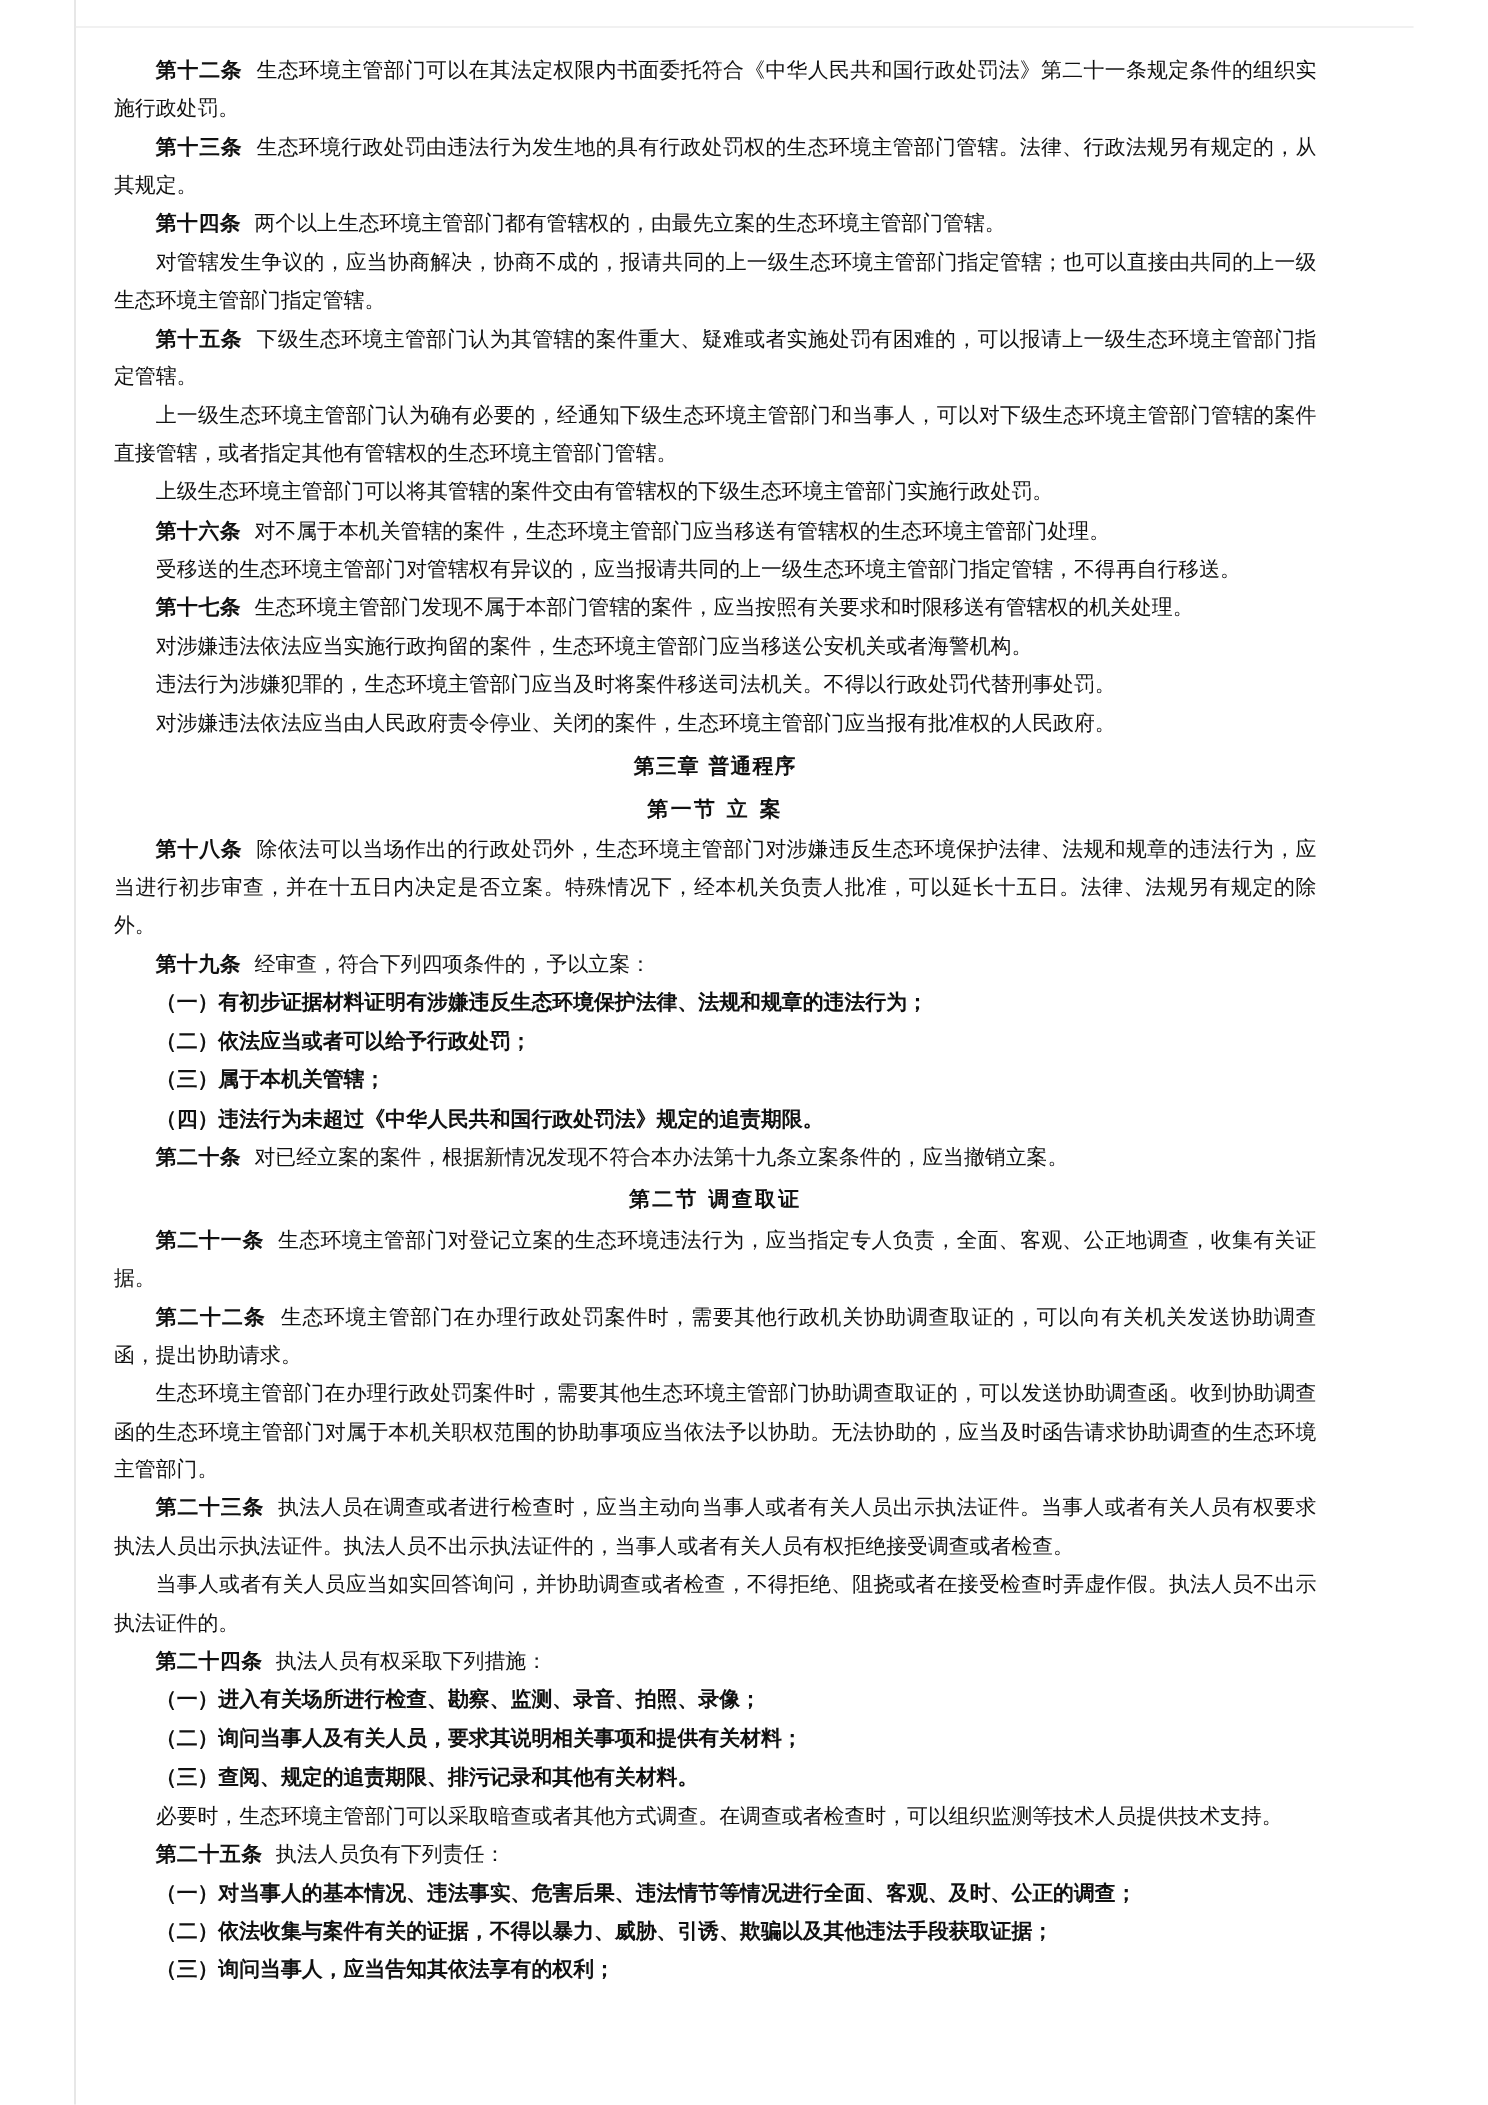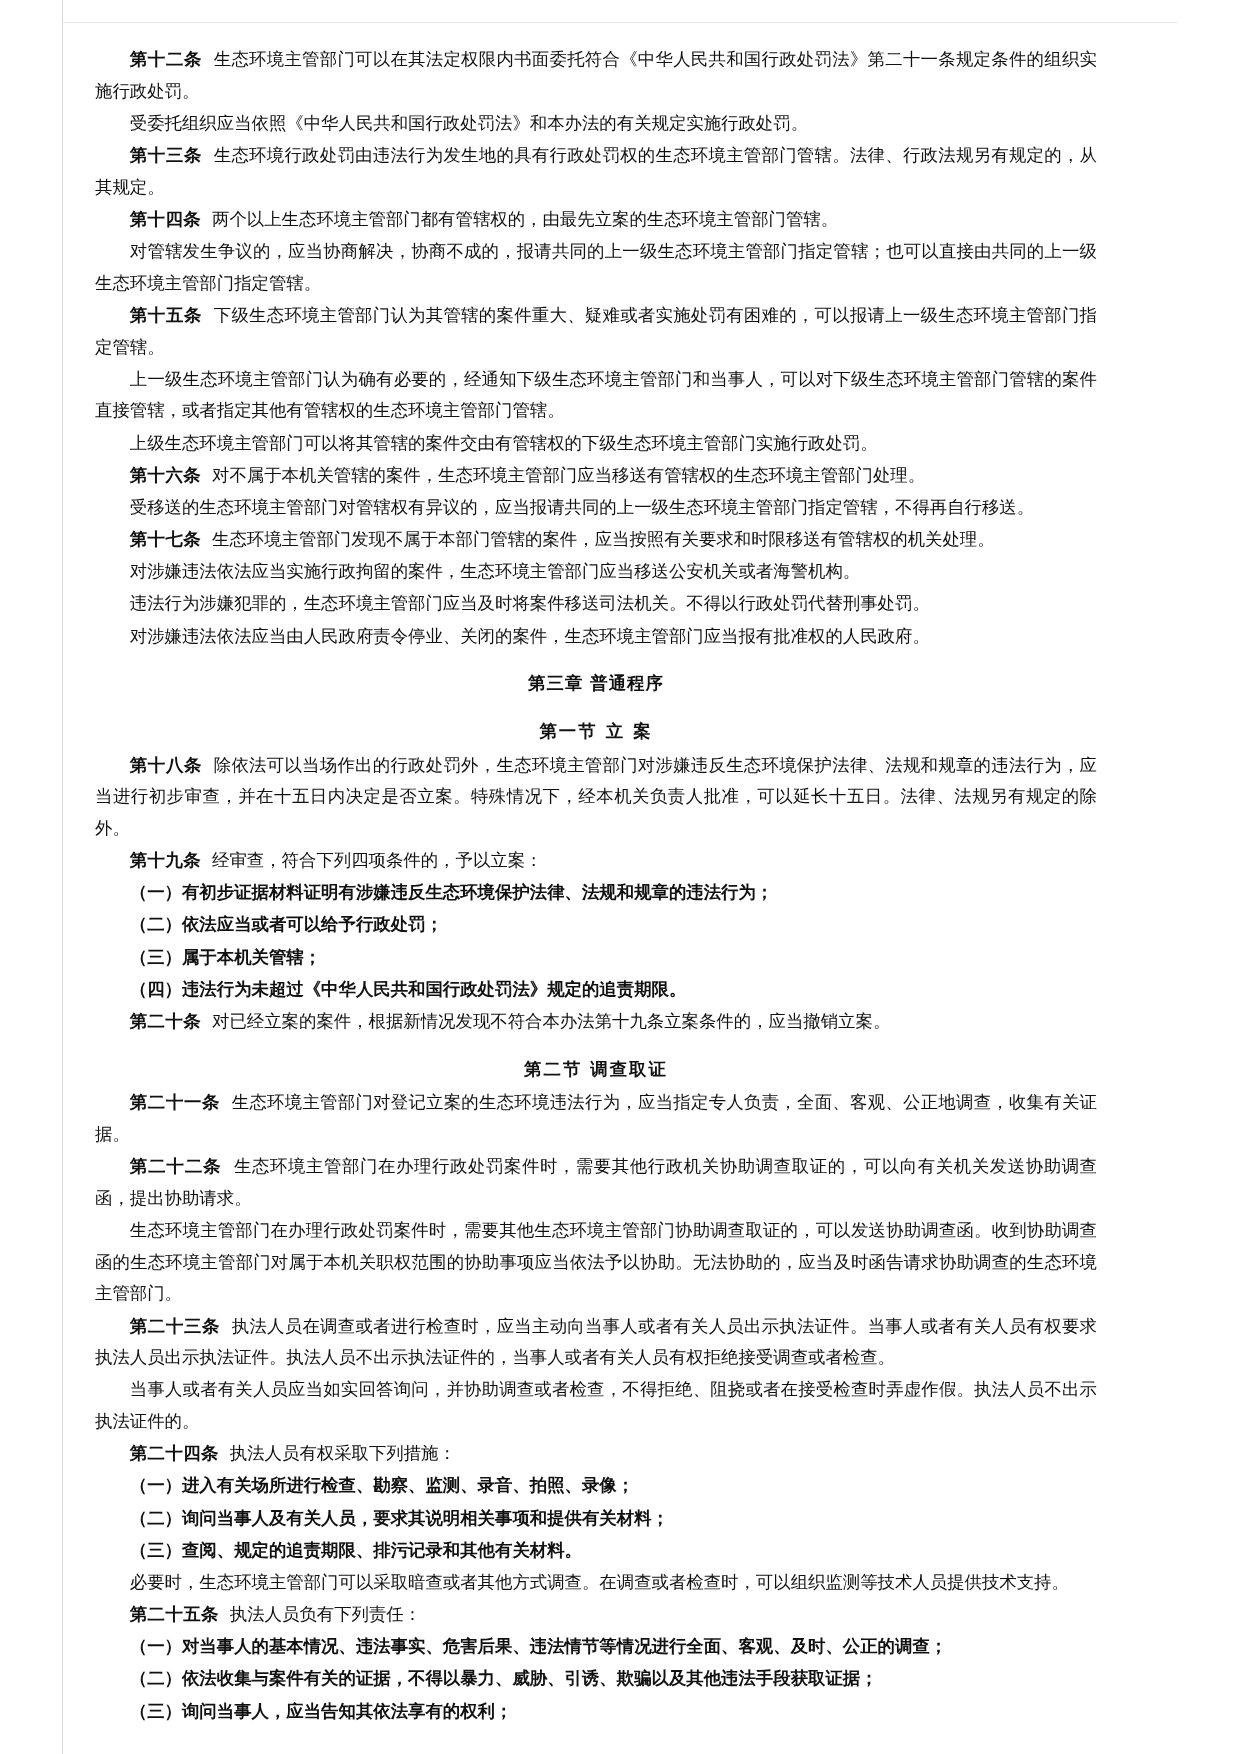--- a/index.html
+++ b/index.html
@@ -51,21 +51,21 @@
     text-indent: 2em;
   }
   .art-no {
     font-weight: 700;
     letter-spacing: 0.4px;
   }
   .center {
     text-align: center;
     text-indent: 0;
     font-weight: 700;
-    margin-top: 16px;
+    margin-top: 4px;
     margin-bottom: 2px;
     letter-spacing: 1px;
   }
   .center.sub {
     font-weight: 700;
     letter-spacing: 2px;
   }
   .item {
     text-indent: 2em;
     font-weight: bold;
@@ -75,21 +75,20 @@
 <body>
 
 <div class="page">
   <div class="edge-left"></div>
   <div class="edge-top"></div>
 
   <div class="content">
 
     <p class="indent"><span class="art-no">第十二条</span>&nbsp;&nbsp;<span>生态环境主管部门可以在其法定权限内书面委托符合《中华人民共和国行政处罚法》第二十一条规定条件的组织实施行政处罚。</span></p>
 
-    <p class="indent">受委托组织应当依照《中华人民共和国行政处罚法》和本办法的有关规定实施行政处罚。</p>
 
     <p class="indent"><span class="art-no">第十三条</span>&nbsp;&nbsp;<span>生态环境行政处罚由违法行为发生地的具有行政处罚权的生态环境主管部门管辖。法律、行政法规另有规定的，从其规定。</span></p>
 
     <p class="indent"><span class="art-no">第十四条</span>&nbsp;&nbsp;<span>两个以上生态环境主管部门都有管辖权的，由最先立案的生态环境主管部门管辖。</span></p>
 
     <p class="indent">对管辖发生争议的，应当协商解决，协商不成的，报请共同的上一级生态环境主管部门指定管辖；也可以直接由共同的上一级生态环境主管部门指定管辖。</p>
 
     <p class="indent"><span class="art-no">第十五条</span>&nbsp;&nbsp;<span>下级生态环境主管部门认为其管辖的案件重大、疑难或者实施处罚有困难的，可以报请上一级生态环境主管部门指定管辖。</span></p>
 
     <p class="indent">上一级生态环境主管部门认为确有必要的，经通知下级生态环境主管部门和当事人，可以对下级生态环境主管部门管辖的案件直接管辖，或者指定其他有管辖权的生态环境主管部门管辖。</p>

